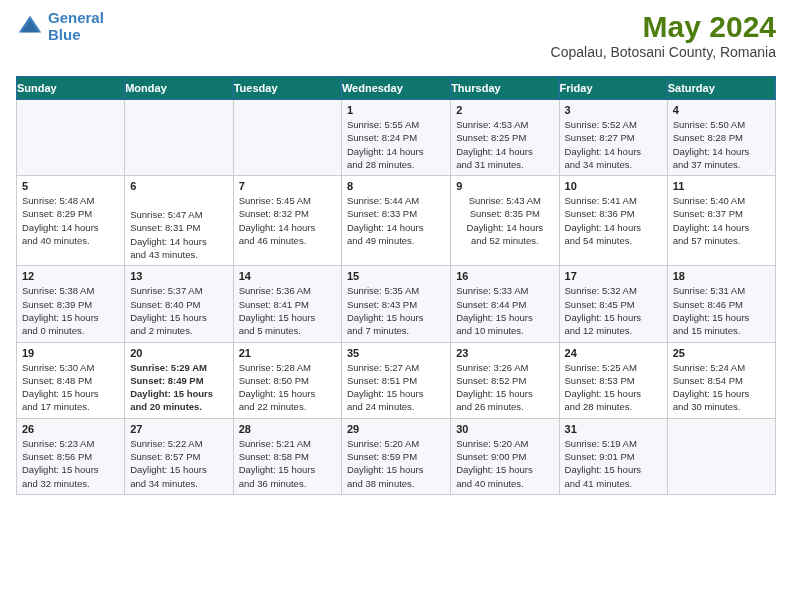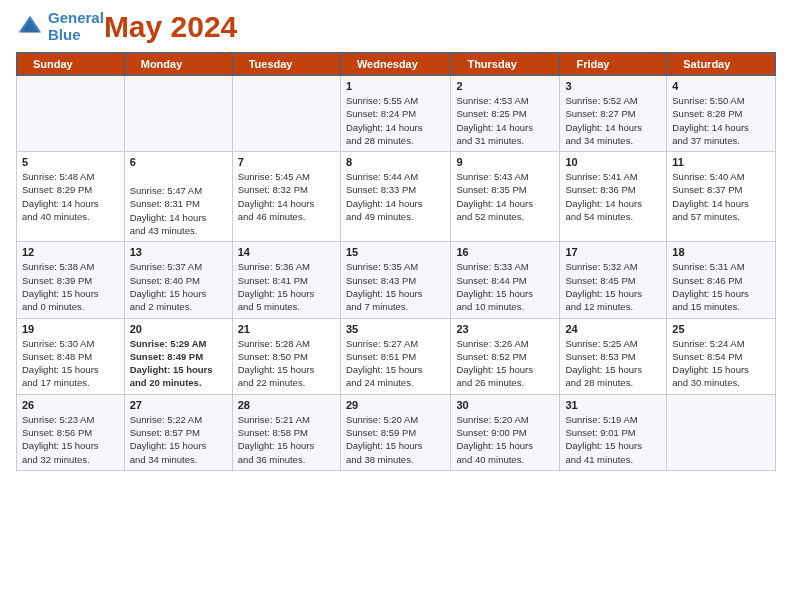--- a/index.html
+++ b/index.html
@@ -11,23 +11,23 @@
       padding: 0;
     }
     .page {
       width: 792px;
       min-height: 612px;
       background: #fff;
       padding: 10px 16px 16px 16px;
     }
     .header {
       display: flex;
-      justify-content: flex-start;
+      justify-content: space-between;
       align-items: flex-start;
-      margin-bottom: 8px;
+      margin-bottom: 16px;
     }
     .logo {
       display: flex;
       align-items: center;
       gap: 4px;
     }
     .logo-text {
       font-size: 15px;
       font-weight: bold;
       color: #1a3a6b;
@@ -39,37 +39,37 @@
     .logo-icon {
       width: 28px;
       height: 28px;
     }
     .title-block {
       text-align: right;
     }
     .main-title {
       font-size: 30px;
       font-weight: bold;
-      color: #c2410c;
+      color: #4d7c0f;
     }
     .subtitle {
       font-size: 14px;
       color: #444;
     }
     .calendar {
       width: 100%;
       border-collapse: collapse;
       font-size: 10px;
     }
     .calendar thead tr th {
-      background: #c2410c;
+      background: #0f766e;
       color: #fff;
       font-size: 11px;
       font-weight: bold;
-      padding: 5px 16px;
+      padding: 5px 0;
       text-align: left;
       border: 1px solid #2a6aa0;
     }
     .calendar tbody tr td {
       border: 1px solid #ccc;
       vertical-align: top;
       padding: 4px 5px;
       width: 113px;
       min-height: 70px;
       background: #fff;
@@ -106,20 +106,21 @@
         <polygon points="20,4 36,28 4,28" fill="#3a7fc1"></polygon>
         <polygon points="20,10 32,28 8,28" fill="#1a3a6b" opacity="0.3"></polygon>
       </svg>
       <div class="logo-text">
         <div><span>General</span></div>
         <div><span style="color:#3a7fc1">Blue</span></div>
       </div>
     </div>
     <div class="title-block">
       <div class="main-title">May 2024</div>
+      <div class="subtitle">Copalau, Botosani County, Romania</div>
     </div>
   </div>
 
   <table class="calendar">
     <thead>
       <tr>
       <th>Sunday</th>
           <th>Monday</th>
           <th>Tuesday</th>
           <th>Wednesday</th>
@@ -186,21 +187,21 @@
           </td>
           <td>
             <span class="day-number">8</span>
             <div class="day-info" style="white-space: pre-line;">Sunrise: 5:44 AM
 Sunset: 8:33 PM
 Daylight: 14 hours
 and 49 minutes.</div>
           </td>
           <td>
             <span class="day-number">9</span>
-            <div class="day-info" style="white-space: pre-line;">Sunrise: 5:43 AM
+            <div class="day-info" style="white-space: pre-line; text-align: center;">Sunrise: 5:43 AM
 Sunset: 8:35 PM
 Daylight: 14 hours
 and 52 minutes.</div>
           </td>
           <td>
             <span class="day-number">10</span>
             <div class="day-info" style="white-space: pre-line;">Sunrise: 5:41 AM
 Sunset: 8:36 PM
 Daylight: 14 hours
 and 54 minutes.</div>

